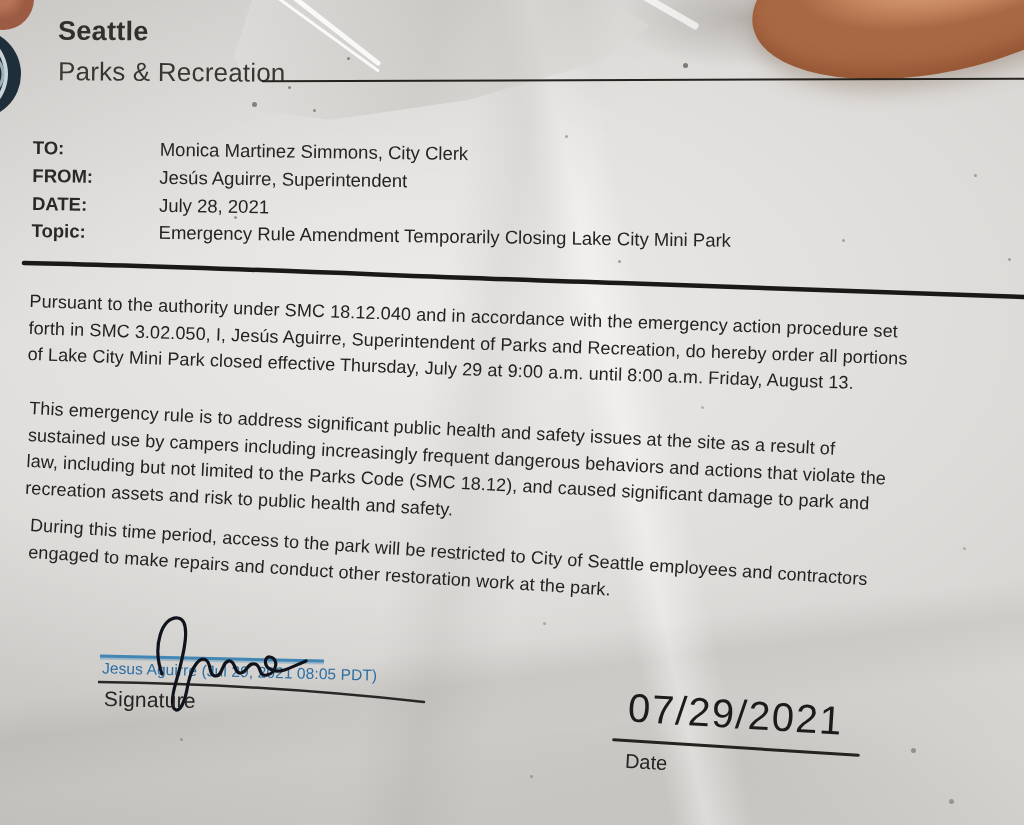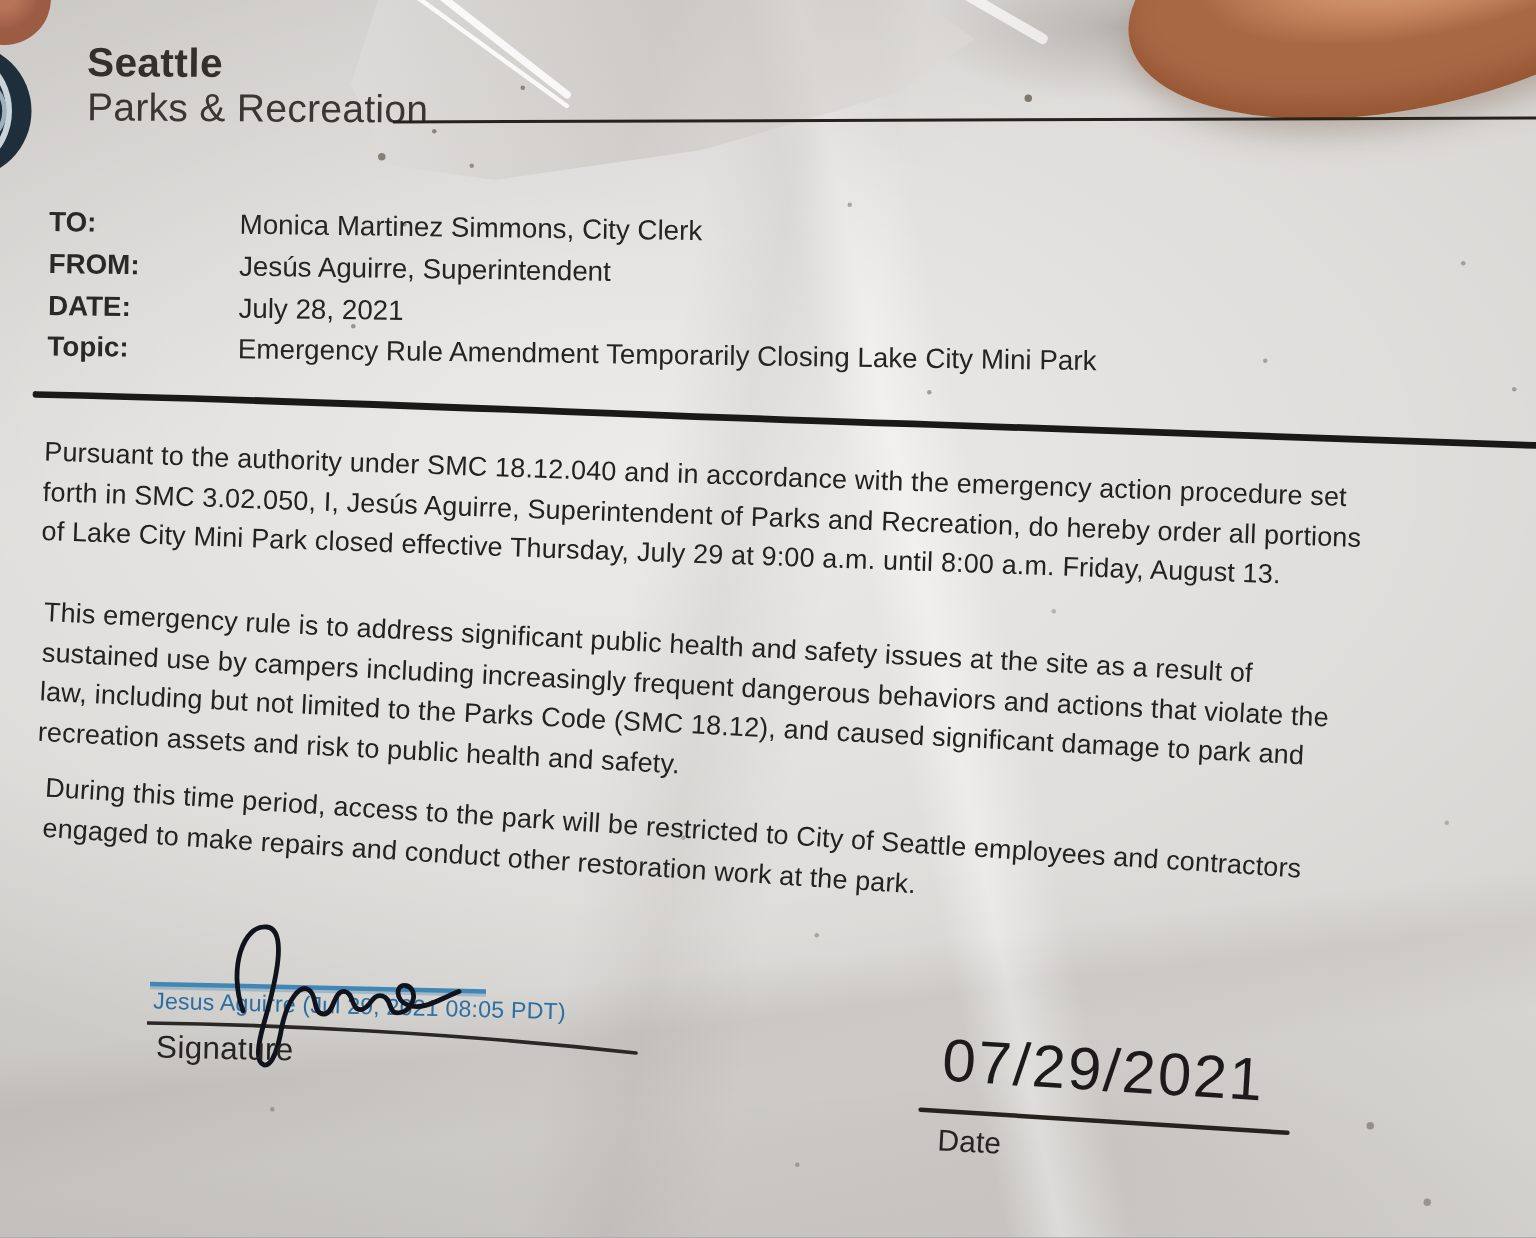--- a/index.html
+++ b/index.html
@@ -60,21 +60,21 @@
     background:radial-gradient(closest-side at 55% 38%, #dba47f 25%, #c68760 62%, #a96844 92%);
     box-shadow:0 10px 22px rgba(110,80,60,.35), inset 0 -10px 16px rgba(120,60,30,.4);
   }
   .finger-corner{
     position:absolute;left:-28px;top:-32px;width:62px;height:62px;border-radius:50%;
     transform:rotate(22deg);
     background:radial-gradient(closest-side at 45% 45%, #b77458 40%, #9c5c44 90%);
   }
   
   .logo-emblem{position:absolute;left:-72px;top:26px;width:96px;height:96px;}
-  .org1{position:absolute;left:58px;top:27px;font-size:27px;font-weight:bold;color:#33302c;letter-spacing:.3px;transform:rotate(.4deg);}
+  .org1{position:absolute;left:58px;top:16px;font-size:27px;font-weight:bold;color:#33302c;letter-spacing:.3px;transform:rotate(.4deg);}
   .org2{position:absolute;left:58px;top:57px;font-size:26px;font-weight:400;color:#3a3733;letter-spacing:.2px;transform:rotate(.4deg);}
   .letterhead-rule{position:absolute;left:262px;top:79px;width:762px;height:2px;background:#26231f;transform:rotate(-.2deg);}
   
   .memo{position:absolute;left:33px;top:134px;transform:rotate(.8deg);transform-origin:0 0;}
   .memo-row{display:flex;line-height:27.8px;font-size:18.5px;}
   .memo-label{display:inline-block;width:127px;font-weight:bold;color:#2b2927;}
   .memo-value{color:#262422;}
   .divider-rule{position:absolute;left:0;top:255px;width:1024px;height:50px;}
   
   .para{position:absolute;white-space:pre-line;font-size:18px;line-height:26.5px;letter-spacing:.1px;color:#242221;transform-origin:0 0;}

